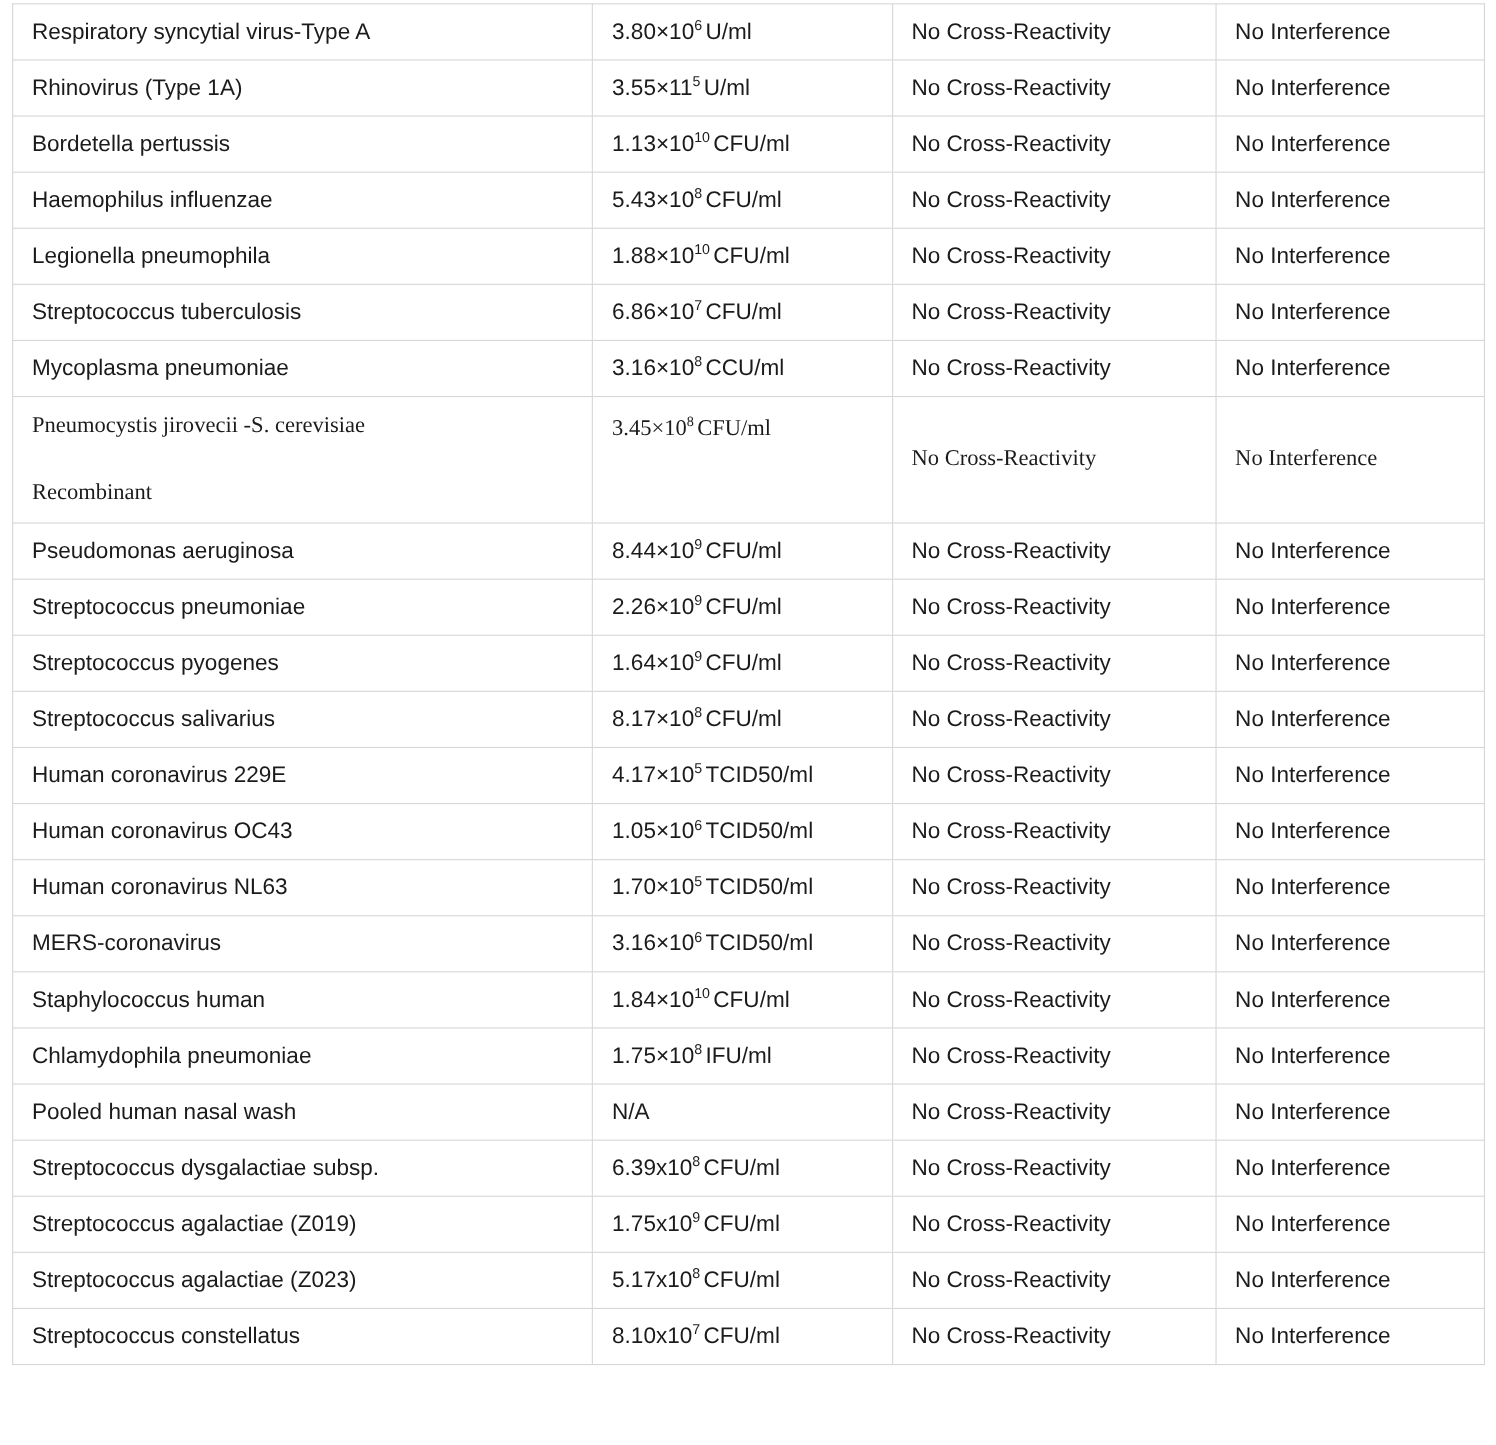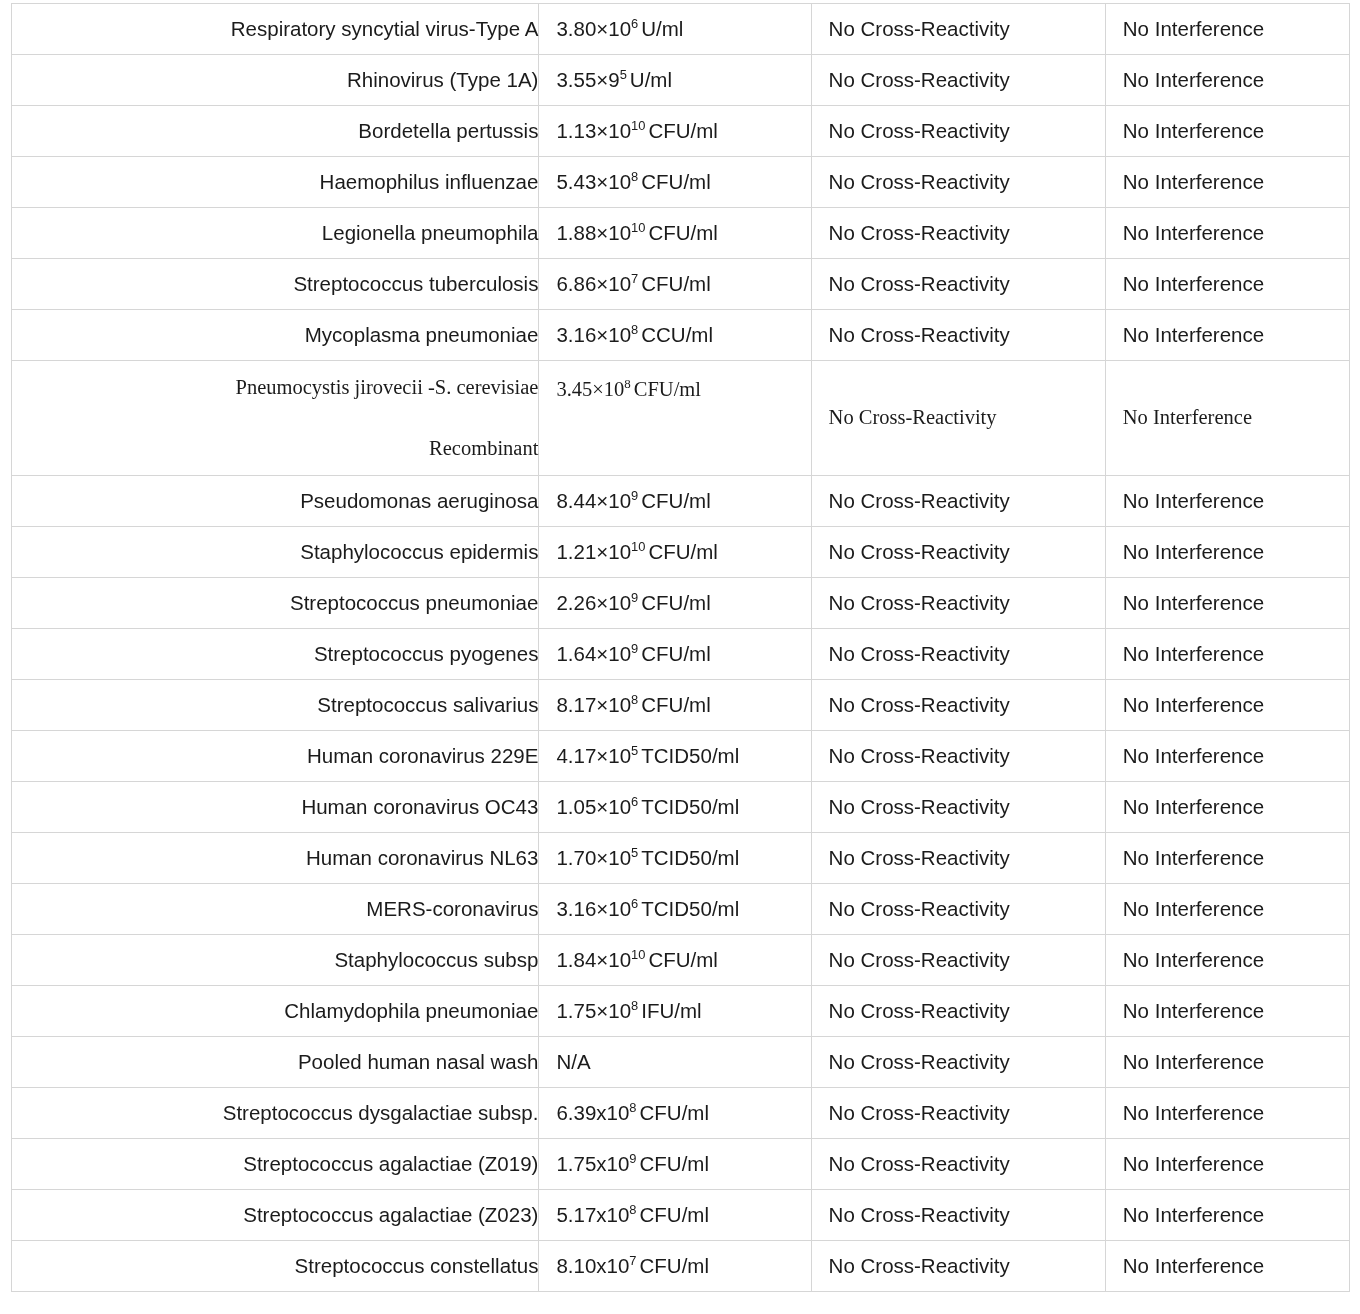--- a/index.html
+++ b/index.html
@@ -35,21 +35,21 @@
     background: #ffffff;
   }
   .col-organism  { width: 527px; }
   .col-conc      { width: 272px; }
   .col-cross     { width: 294px; }
   .col-interf    { width: 244px; }
 
   tr.row-single td { height: 50px; }
   tr.row-double td { height: 100px; }
 
-  td.cell-organism  { padding-left: 18px; text-align: right; }
+  td.cell-organism  { padding-left: 18px; }
   td.cell-conc      { padding-left: 14px; }
   td.cell-cross     { padding-left: 24px; }
   td.cell-interf    { padding-left: 13px; }
 
   td.cell-double {
     vertical-align: top;
     padding-top: 14px;
     font-family: Liberation Serif, serif;
   }
   td.cell-double.cell-conc {
@@ -78,21 +78,21 @@
     </colgroup>
     <tbody id="table-body">
         <tr class="row-single">
           <td class="cell-organism"><span>Respiratory syncytial virus-Type A</span></td>
           <td class="cell-conc"><span>3.80×10</span><sup>6</sup><span class="unit">U/ml</span></td>
           <td class="cell-cross">No Cross-Reactivity</td>
           <td class="cell-interf">No Interference</td>
         </tr>
         <tr class="row-single">
           <td class="cell-organism"><span>Rhinovirus (Type 1A)</span></td>
-          <td class="cell-conc"><span>3.55×9</span><sup>5</sup><span class="unit">U/ml</span></td>
+          <td class="cell-conc"><span>3.55×11</span><sup>5</sup><span class="unit">U/ml</span></td>
           <td class="cell-cross">No Cross-Reactivity</td>
           <td class="cell-interf">No Interference</td>
         </tr>
         <tr class="row-single">
           <td class="cell-organism"><span>Bordetella pertussis</span></td>
           <td class="cell-conc"><span>1.13×10</span><sup>10</sup><span class="unit">CFU/ml</span></td>
           <td class="cell-cross">No Cross-Reactivity</td>
           <td class="cell-interf">No Interference</td>
         </tr>
         <tr class="row-single">
@@ -125,26 +125,20 @@
           <td class="cell-cross cell-double">No Cross-Reactivity</td>
           <td class="cell-interf cell-double">No Interference</td>
         </tr>
         <tr class="row-single">
           <td class="cell-organism"><span>Pseudomonas aeruginosa</span></td>
           <td class="cell-conc"><span>8.44×10</span><sup>9</sup><span class="unit">CFU/ml</span></td>
           <td class="cell-cross">No Cross-Reactivity</td>
           <td class="cell-interf">No Interference</td>
         </tr>
         <tr class="row-single">
-          <td class="cell-organism"><span>Staphylococcus epidermis</span></td>
-          <td class="cell-conc"><span>1.21×10</span><sup>10</sup><span class="unit">CFU/ml</span></td>
-          <td class="cell-cross">No Cross-Reactivity</td>
-          <td class="cell-interf">No Interference</td>
-        </tr>
-        <tr class="row-single">
           <td class="cell-organism"><span>Streptococcus pneumoniae</span></td>
           <td class="cell-conc"><span>2.26×10</span><sup>9</sup><span class="unit">CFU/ml</span></td>
           <td class="cell-cross">No Cross-Reactivity</td>
           <td class="cell-interf">No Interference</td>
         </tr>
         <tr class="row-single">
           <td class="cell-organism"><span>Streptococcus pyogenes</span></td>
           <td class="cell-conc"><span>1.64×10</span><sup>9</sup><span class="unit">CFU/ml</span></td>
           <td class="cell-cross">No Cross-Reactivity</td>
           <td class="cell-interf">No Interference</td>
@@ -173,21 +167,21 @@
           <td class="cell-cross">No Cross-Reactivity</td>
           <td class="cell-interf">No Interference</td>
         </tr>
         <tr class="row-single">
           <td class="cell-organism"><span>MERS-coronavirus</span></td>
           <td class="cell-conc"><span>3.16×10</span><sup>6</sup><span class="unit">TCID50/ml</span></td>
           <td class="cell-cross">No Cross-Reactivity</td>
           <td class="cell-interf">No Interference</td>
         </tr>
         <tr class="row-single">
-          <td class="cell-organism"><span>Staphylococcus subsp</span></td>
+          <td class="cell-organism"><span>Staphylococcus human</span></td>
           <td class="cell-conc"><span>1.84×10</span><sup>10</sup><span class="unit">CFU/ml</span></td>
           <td class="cell-cross">No Cross-Reactivity</td>
           <td class="cell-interf">No Interference</td>
         </tr>
         <tr class="row-single">
           <td class="cell-organism"><span>Chlamydophila pneumoniae</span></td>
           <td class="cell-conc"><span>1.75×10</span><sup>8</sup><span class="unit">IFU/ml</span></td>
           <td class="cell-cross">No Cross-Reactivity</td>
           <td class="cell-interf">No Interference</td>
         </tr>

